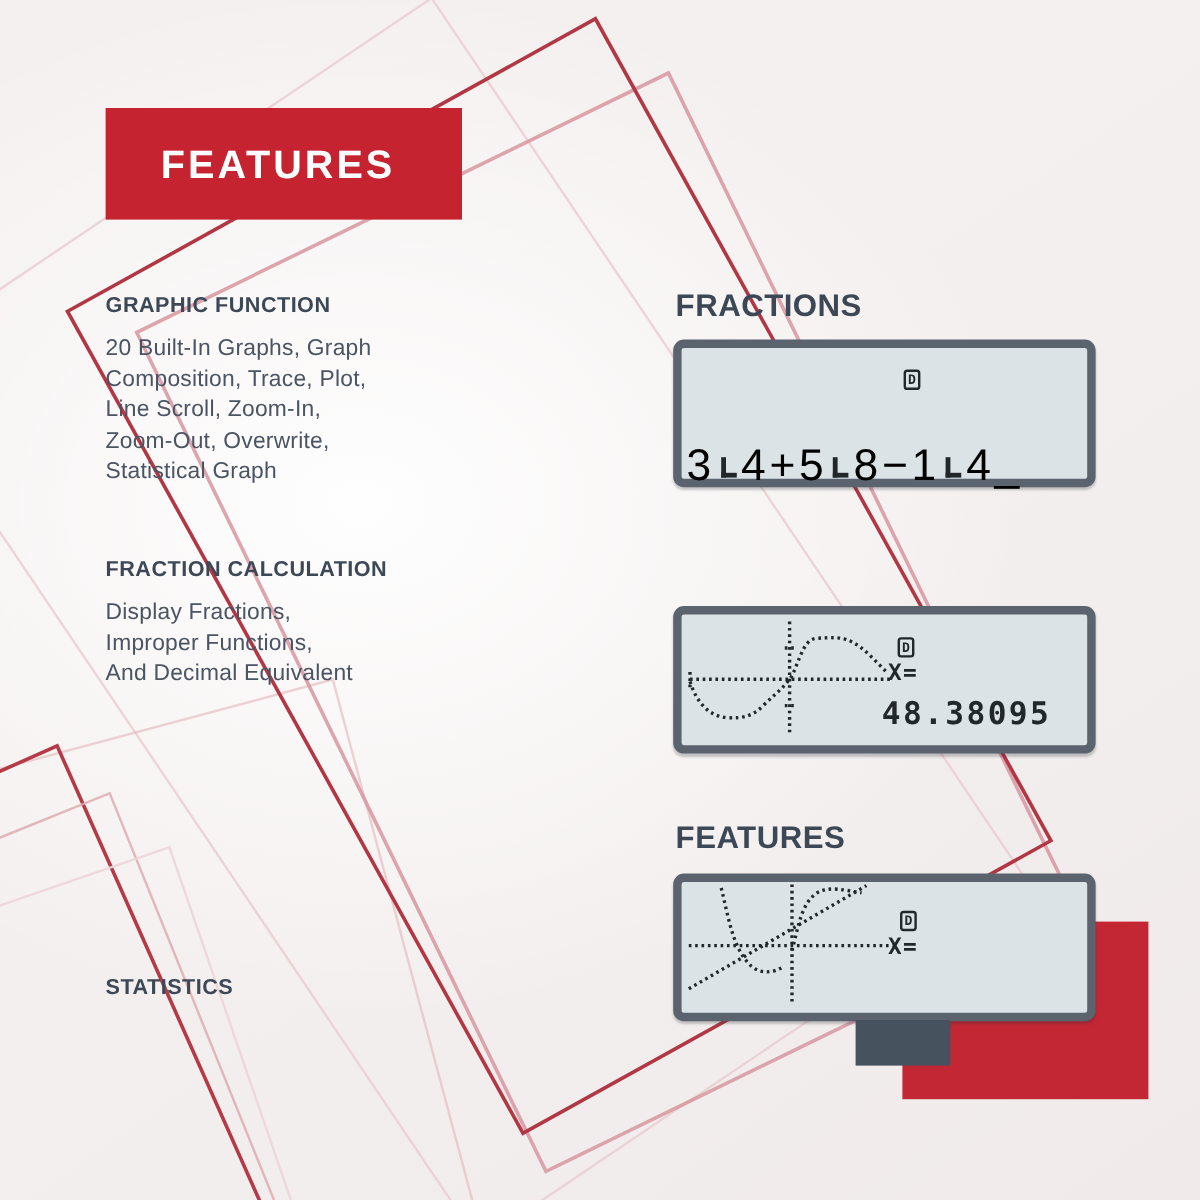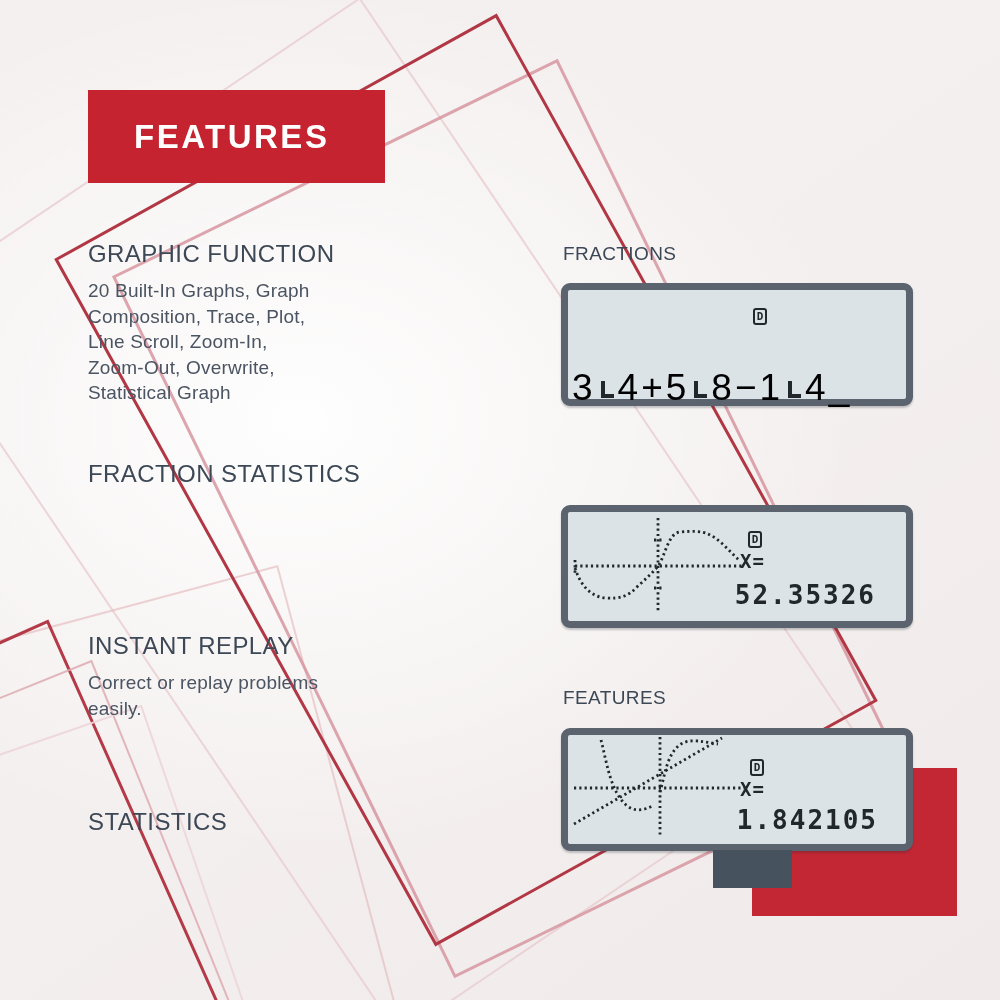--- a/index.html
+++ b/index.html
@@ -18,24 +18,24 @@
   .deco-g{left:-295px;top:735px;width:480px;height:420px;border-width:2px;border-color:rgba(222,170,177,.85);transform:rotate(-22deg);}
   .deco-h{left:-260px;top:772px;width:480px;height:420px;border-width:2px;border-color:rgba(237,213,216,.9);transform:rotate(-19deg);}
   
   .red-square{position:absolute;left:752px;top:768px;width:205px;height:148px;background:#c32734;}
   .dark-tab{position:absolute;left:713px;top:850px;width:79px;height:38px;background:#47525f;z-index:6;}
   
   .banner{position:absolute;left:88px;top:90px;width:297px;height:93px;background:#c52330;z-index:5;}
   .banner span{display:block;padding-left:46px;line-height:93px;font-size:33px;font-weight:bold;letter-spacing:2.5px;color:#ffffff;}
   
   .feature{position:absolute;left:88px;width:430px;z-index:4;}
-  .feature h2{margin:0;font-size:24px;line-height:28px;font-weight:normal;color:#3d4856;letter-spacing:.4px;}
+  .feature h2{margin:0;font-size:18px;line-height:28px;font-weight:bold;color:#3d4856;letter-spacing:.4px;}
   .feature p{margin:10px 0 0 0;font-size:19px;line-height:25.5px;color:#4b5462;white-space:pre-line;letter-spacing:.2px;}
   
-  .lcd-heading{position:absolute;left:563px;width:360px;margin:0;font-size:19px;line-height:28px;font-weight:normal;color:#3d4856;letter-spacing:.4px;z-index:4;}
+  .lcd-heading{position:absolute;left:563px;width:360px;margin:0;font-size:26px;line-height:28px;font-weight:bold;color:#3d4856;letter-spacing:.4px;z-index:4;}
   
   .display{position:absolute;left:561px;width:352px;height:123px;box-sizing:border-box;border:7px solid #5b636e;border-radius:9px;background:#dce3e7;z-index:5;box-shadow:0 2px 2px rgba(40,45,55,.25);}
   .display .inner{position:relative;width:338px;height:109px;}
   .dotmx{font-family:"DejaVu Sans Mono", monospace;font-weight:bold;color:#22272b;}
   .dbadge{position:absolute;box-sizing:border-box;height:17px;min-width:14px;border:2px solid #22272b;border-radius:3px;font-family:"DejaVu Sans Mono",monospace;font-weight:bold;font-size:11px;line-height:13px;text-align:center;padding:0 1px;color:#22272b;}
   .equation{position:absolute;left:4px;top:56px;font-size:37px;letter-spacing:3px;white-space:nowrap;margin-top:21px;}
   .frac-sep{display:inline-block;width:9px;height:13px;border-left:4px solid #22272b;border-bottom:4px solid #22272b;margin:0 4px 2px 5px;}
   .xlabel{position:absolute;font-size:19px;letter-spacing:1px;}
   .value{position:absolute;font-size:26px;letter-spacing:2px;}
   .graph{position:absolute;left:0;top:0;}
@@ -62,26 +62,24 @@
 
   <div class="feature" style="top:240px">
     <h2>GRAPHIC FUNCTION</h2>
     <p>20 Built-In Graphs, Graph
 Composition, Trace, Plot,
 Line Scroll, Zoom-In,
 Zoom-Out, Overwrite,
 Statistical Graph</p>
   </div>
   <div class="feature" style="top:460px">
-    <h2>FRACTION STATISTICS</h2>
-  </div>
-  <div class="feature" style="top:632px">
-    <h2>INSTANT REPLAY</h2>
-    <p>Correct or replay problems
-easily.</p>
+    <h2>FRACTION CALCULATION</h2>
+    <p>Display Fractions,
+Improper Functions,
+And Decimal Equivalent</p>
   </div>
   <div class="feature" style="top:808px">
     <h2>STATISTICS</h2>
   </div>
 
   <h2 class="lcd-heading" style="top:240px">FRACTIONS</h2>
   <div class="display" style="top:283px">
     <div class="inner">
       <span class="dbadge" style="left:185px;top:18px">D</span>
       <div class="equation">3<span class="frac-sep"></span>4+5<span class="frac-sep"></span>8−1<span class="frac-sep"></span>4_</div>
@@ -95,35 +93,34 @@
           <line x1="7" y1="54" x2="174" y2="54"></line>
           <line x1="90" y1="6" x2="90" y2="101"></line>
           <line x1="7" y1="48" x2="7" y2="63"></line>
           <line x1="86" y1="28" x2="95" y2="28"></line>
           <line x1="86" y1="76" x2="95" y2="76"></line>
           <path d="M7,56 C12,72 22,85 38,86 C52,87 60,84 68,76 C76,68 84,62 90,54 C97,45 100,21 112,20 C124,19 134,19 140,22 C152,27 162,40 171,48"></path>
         </g>
       </svg>
       <span class="dbadge" style="left:180px;top:19px">D</span>
       <span class="xlabel dotmx" style="left:172px;top:38px">X=</span>
-      <span class="value dotmx" style="right:30px;top:68px">52.35326</span>
+      <span class="value dotmx" style="right:30px;top:68px">48.38095</span>
     </div>
   </div>
 
   <h2 class="lcd-heading" style="top:684px">FEATURES</h2>
   <div class="display" style="top:728px">
     <div class="inner">
       <svg class="graph" width="338" height="109" viewBox="0 0 338 109">
         <g stroke="#22272b" stroke-width="2.8" fill="none" stroke-dasharray="2.2 3.1" stroke-linecap="butt">
           <line x1="6" y1="53" x2="176" y2="53"></line>
           <line x1="92" y1="2" x2="92" y2="101"></line>
           <path d="M6,89 L154,3"></path>
           <path d="M33,5 C39,28 42,55 58,70 C66,77 76,76 86,70"></path>
           <path d="M92,57 C97,40 99,18 113,9 C123,3 136,7 150,9"></path>
         </g>
       </svg>
       <span class="dbadge" style="left:182px;top:24px">D</span>
       <span class="xlabel dotmx" style="left:172px;top:43px">X=</span>
-      <span class="value dotmx" style="right:28px;top:70px">1.842105</span>
     </div>
   </div>
 
 </div>
 
 </body></html>

